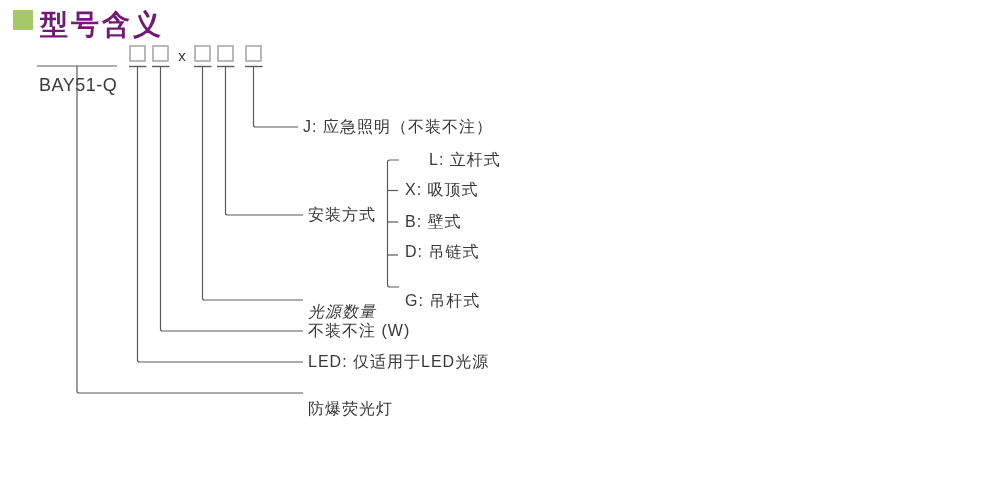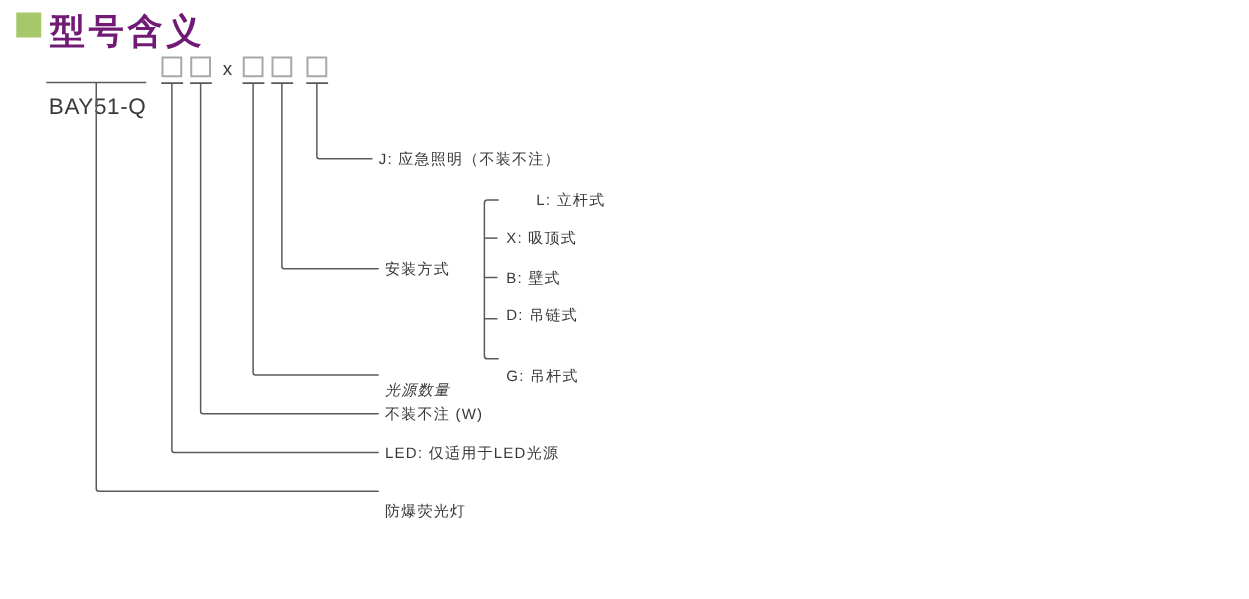--- a/index.html
+++ b/index.html
@@ -48,21 +48,21 @@
     color: #3a3a3a;
     line-height: 18px;
   }
 
   svg.diagram-lines {
     left: 0; top: 0;
     width: 999px; height: 479px;
   }
 
   .lbl {
-    font-size: 12px;
+    font-size: 16px;
     letter-spacing: 1px;
     line-height: 20px;
     color: #383838;
     white-space: nowrap;
   }
   .lbl-emergency   { left: 303px; top: 117px; }
   .lbl-mounting    { left: 308px; top: 205px; text-align: right; }
   .lbl-count       { left: 308px; top: 302px; font-style: italic; }
   .lbl-power       { left: 308px; top: 321px; }
   .lbl-led         { left: 308px; top: 352px; }

